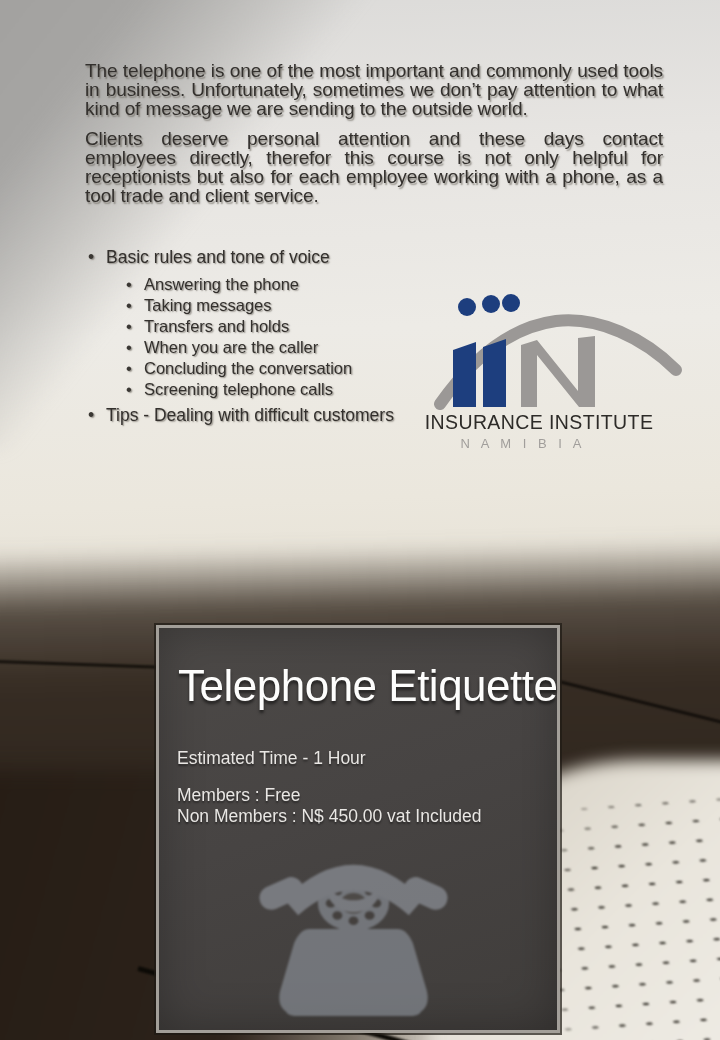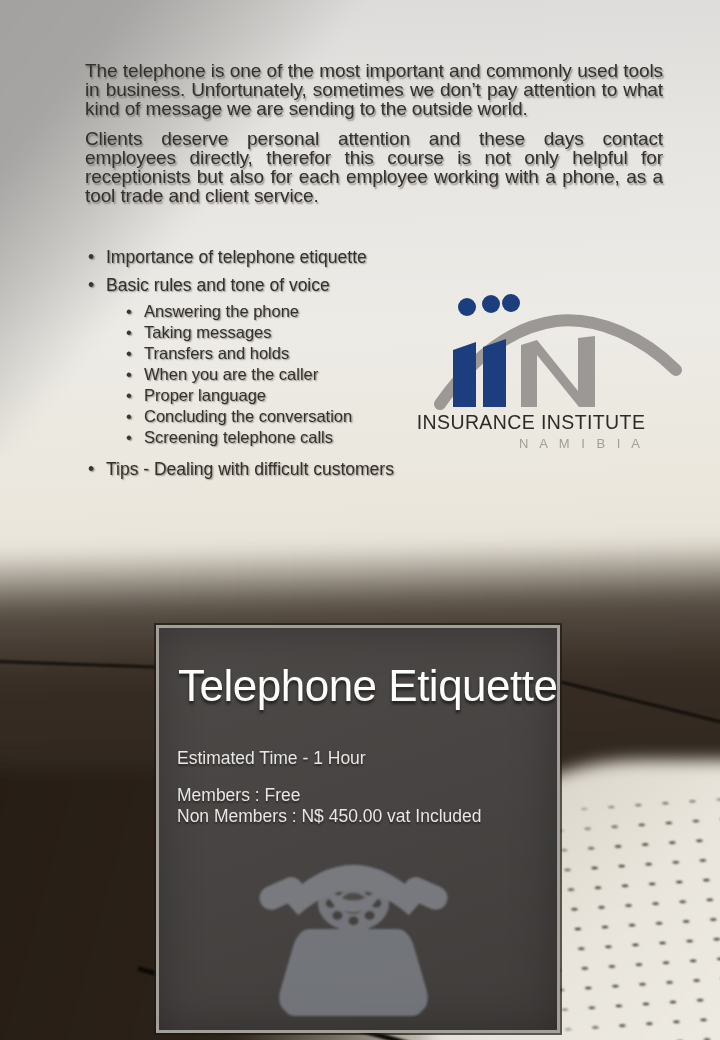--- a/index.html
+++ b/index.html
@@ -43,23 +43,23 @@
   .topics{position:absolute;left:86px;top:247px;width:530px;z-index:3;
     list-style:none;margin:0;padding:0;color:#33302d;
     text-shadow:1.2px 1.4px 1.4px rgba(95,90,82,.6);}
   .topics li{position:relative;}
   .topics li.l1{font-size:17.5px;line-height:20px;margin:0 0 7.5px 0;padding-left:20px;}
   .topics li.l2{font-size:16.5px;line-height:19px;margin:0 0 2px 38px;padding-left:20px;}
   .topics li::before{content:"\2022";position:absolute;left:2px;top:0;font-size:1em;color:#3a3733;}
 
   .logo{position:absolute;left:402px;top:292px;width:242px;height:170px;z-index:3;}
   .logo svg{position:absolute;left:36px;top:0;width:242px;height:116px;overflow:visible;}
-  .logo-line1{position:absolute;left:8px;top:119px;width:242px;text-align:center;
+  .logo-line1{position:absolute;left:16px;top:119px;width:242px;text-align:center;
     color:#2d2b28;font-size:19.5px;letter-spacing:.4px;white-space:nowrap;}
-  .logo-line2{position:absolute;left:0;top:144px;width:242px;text-align:right;
+  .logo-line2{position:absolute;left:0;top:144px;width:242px;text-align:center;
     color:#a19e9b;font-size:13px;letter-spacing:4px;white-space:nowrap;}
 
   .card{position:absolute;left:156px;top:592px;width:404px;height:408px;z-index:2;
     box-sizing:border-box;border:3px solid #a39f99;outline:2px solid rgba(30,25,20,.7);
     background:linear-gradient(160deg,#4c4947 0%,#474443 45%,#403d3b 100%);
     box-shadow:inset 0 0 45px rgba(0,0,0,.28);margin-top:33px;}
   .card-title{position:absolute;left:19px;top:33px;color:#fdfdfc;
     font-size:44px;letter-spacing:-.5px;white-space:nowrap;
     text-shadow:0 2.5px 3px rgba(0,0,0,.55);}
   .card-time{position:absolute;left:18px;top:120px;color:#e9e7e4;font-size:17.5px;
@@ -84,30 +84,28 @@
     <div class="bg seam-right"></div>
     <div class="bg cord"></div>
   </div>
 
   <div class="intro">
     <p>The telephone is one of the most important and commonly used tools in business. Unfortunately, sometimes we don’t pay attention to what kind of message we are sending to the outside world.</p>
     <p>Clients deserve personal attention and these days contact employees directly, therefor this course is not only helpful for receptionists but also for each employee working with a phone, as a tool trade and client service.</p>
   </div>
 
   <ul class="topics">
-    <li class="l1">Importance of telephone etiquette</li>
     <li class="l1">Basic rules and tone of voice</li>
     <li class="l2">Answering the phone</li>
     <li class="l2">Taking messages</li>
     <li class="l2">Transfers and holds</li>
     <li class="l2">When you are the caller</li>
-    <li class="l2">Proper language</li>
     <li class="l2">Concluding the conversation</li>
     <li class="l2">Screening telephone calls</li>
-    <li class="l1" style="margin-top:12px">Tips - Dealing with difficult customers</li>
+    <li class="l1" style="margin-top:6px">Tips - Dealing with difficult customers</li>
   </ul>
 
   <div class="logo">
     <svg viewBox="0 0 242 116" aria-hidden="true">
 
       <path d="M2,112 C 40,58 80,34 118,29 C 160,24 206,46 238,78" fill="none" stroke="#9b9896" stroke-width="12" stroke-linecap="round"></path>
 
       <path d="M15,58 L38,50 L38,115 L15,115 Z" fill="#1d3e7e"></path>
       <path d="M45,55 L68,47 L68,115 L45,115 Z" fill="#1d3e7e"></path>
 

